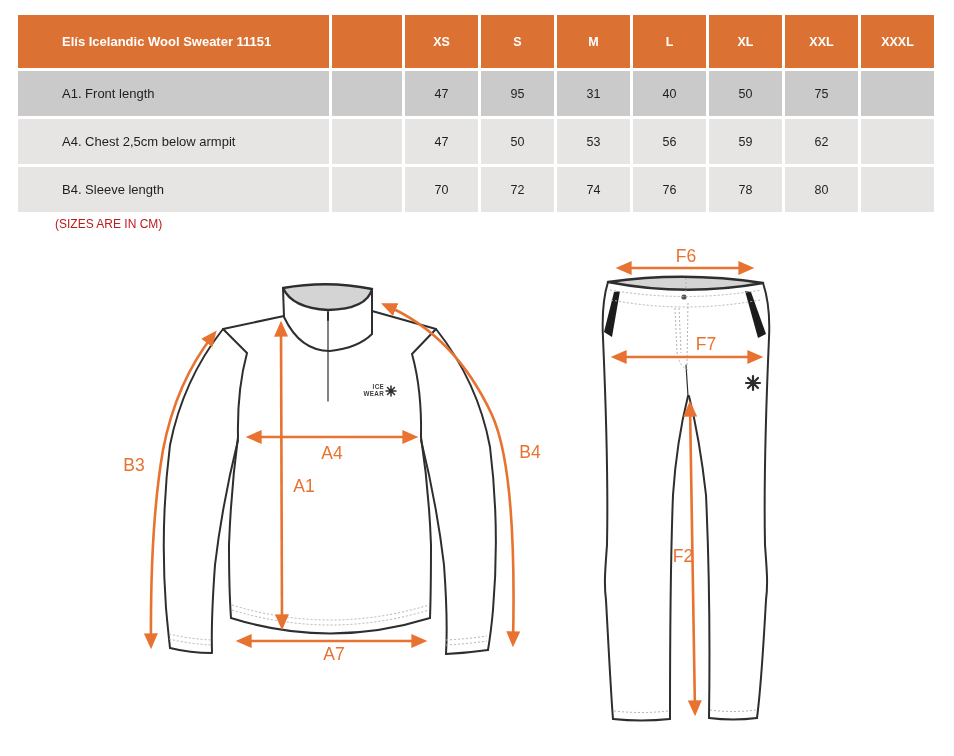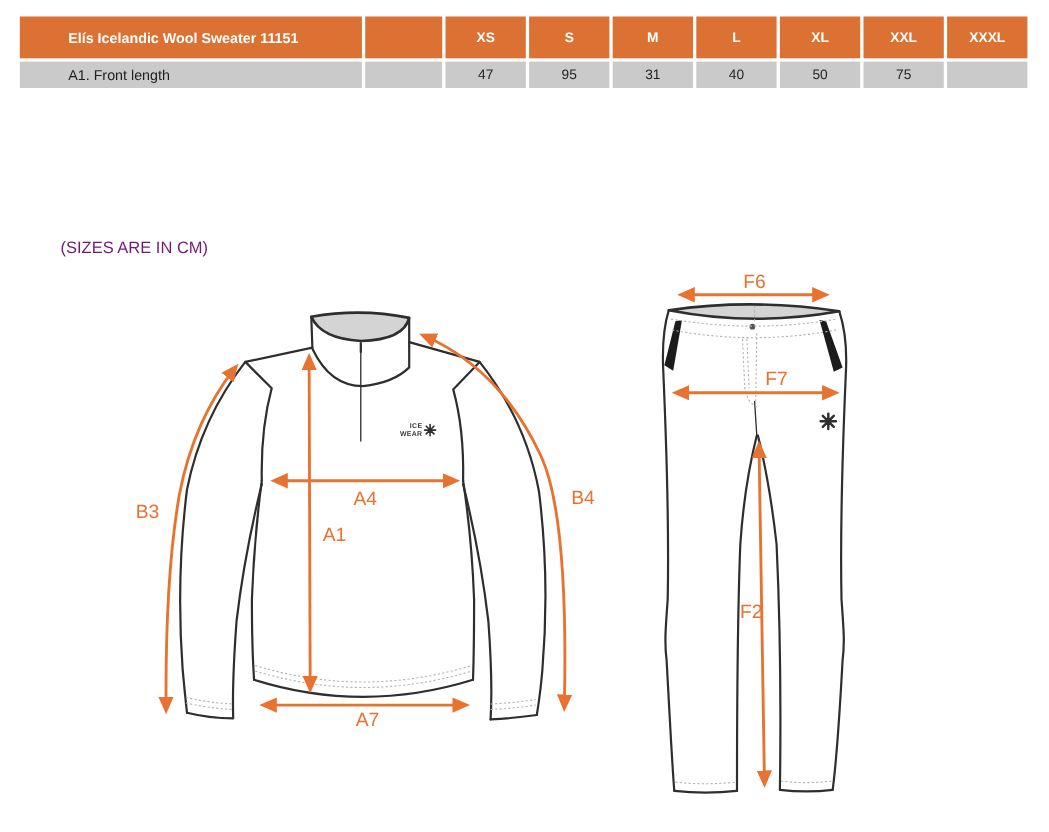--- a/index.html
+++ b/index.html
@@ -9,33 +9,33 @@
   }
   
   table.size-table{
     position:absolute;left:15px;top:12px;width:922px;
     border-collapse:separate;border-spacing:3px;table-layout:fixed;
   }
   table.size-table th, table.size-table td{
     padding:0;vertical-align:middle;overflow:hidden;white-space:nowrap;
   }
   tr.head th{
-    height:38px;background:#db7233;color:#ffffff;
+    height:53px;background:#db7233;color:#ffffff;
     font-size:12.5px;font-weight:bold;text-align:center;margin-left:22px;
   }
   tr.head th.title{
     text-align:left;padding-left:44px;font-size:13px;
   }
-  tbody td{height:24px;font-size:12.5px;color:#1f1f1f;text-align:center;}
+  tbody td{height:45px;font-size:12.5px;color:#1f1f1f;text-align:center;}
   tbody tr.dark td{background:#cbcaca;}
   tbody tr.light td{background:#e6e5e3;}
   tbody td.lbl{text-align:left;padding-left:44px;font-size:13px;}
   
   .note{
-    position:absolute;left:55px;top:217px;color:#701a75;font-size:15px;
+    position:absolute;left:55px;top:217px;color:#b91c1c;font-size:12px;
   }
   
   svg.diagram{position:absolute;left:0;top:0;}
   .ol{fill:none;stroke:#2e2e2e;stroke-width:2;stroke-linecap:round;stroke-linejoin:round;}
   .ol-thin{fill:none;stroke:#2e2e2e;stroke-width:1.2;stroke-linecap:round;}
   .stitch{fill:none;stroke:#b3b3b3;stroke-width:1;stroke-dasharray:2,2;}
   .grayfill{fill:#d4d4d4;stroke:#2e2e2e;stroke-width:2.4;stroke-linejoin:round;}
   .arrow{fill:none;stroke:#e8722f;stroke-width:2.6;stroke-linecap:butt;}
   .mlabel{fill:#e8722f;font-size:17.5px;font-family:"Liberation Sans",sans-serif;}
   .logo-text{fill:#3b3b3b;font-size:6.3px;font-weight:bold;letter-spacing:.3px;font-family:"Liberation Sans",sans-serif;}
@@ -74,20 +74,42 @@
       <td class="lbl">A1. Front length</td>
       <td></td>
       <td>47</td>
       <td>95</td>
       <td>31</td>
       <td>40</td>
       <td>50</td>
       <td>75</td>
       <td></td>
     </tr>
+    <tr class="light">
+      <td class="lbl">A4. Chest 2,5cm below armpit</td>
+      <td></td>
+      <td>47</td>
+      <td>50</td>
+      <td>53</td>
+      <td>56</td>
+      <td>59</td>
+      <td>62</td>
+      <td></td>
+    </tr>
+    <tr class="light">
+      <td class="lbl">B4. Sleeve length</td>
+      <td></td>
+      <td>70</td>
+      <td>72</td>
+      <td>74</td>
+      <td>76</td>
+      <td>78</td>
+      <td>80</td>
+      <td></td>
+    </tr>
   </tbody>
 </table>
 
 <div class="note">(SIZES ARE IN CM)</div>
 
 <svg class="diagram" width="954" height="756" viewBox="0 0 954 756">
   <defs>
     <marker id="arr" viewBox="0 0 10 10" refX="7" refY="5" markerWidth="6.4" markerHeight="6.4" orient="auto-start-reverse">
       <path d="M0,0.8 L9.6,5 L0,9.2 Z" fill="#e8722f"></path>
     </marker>

